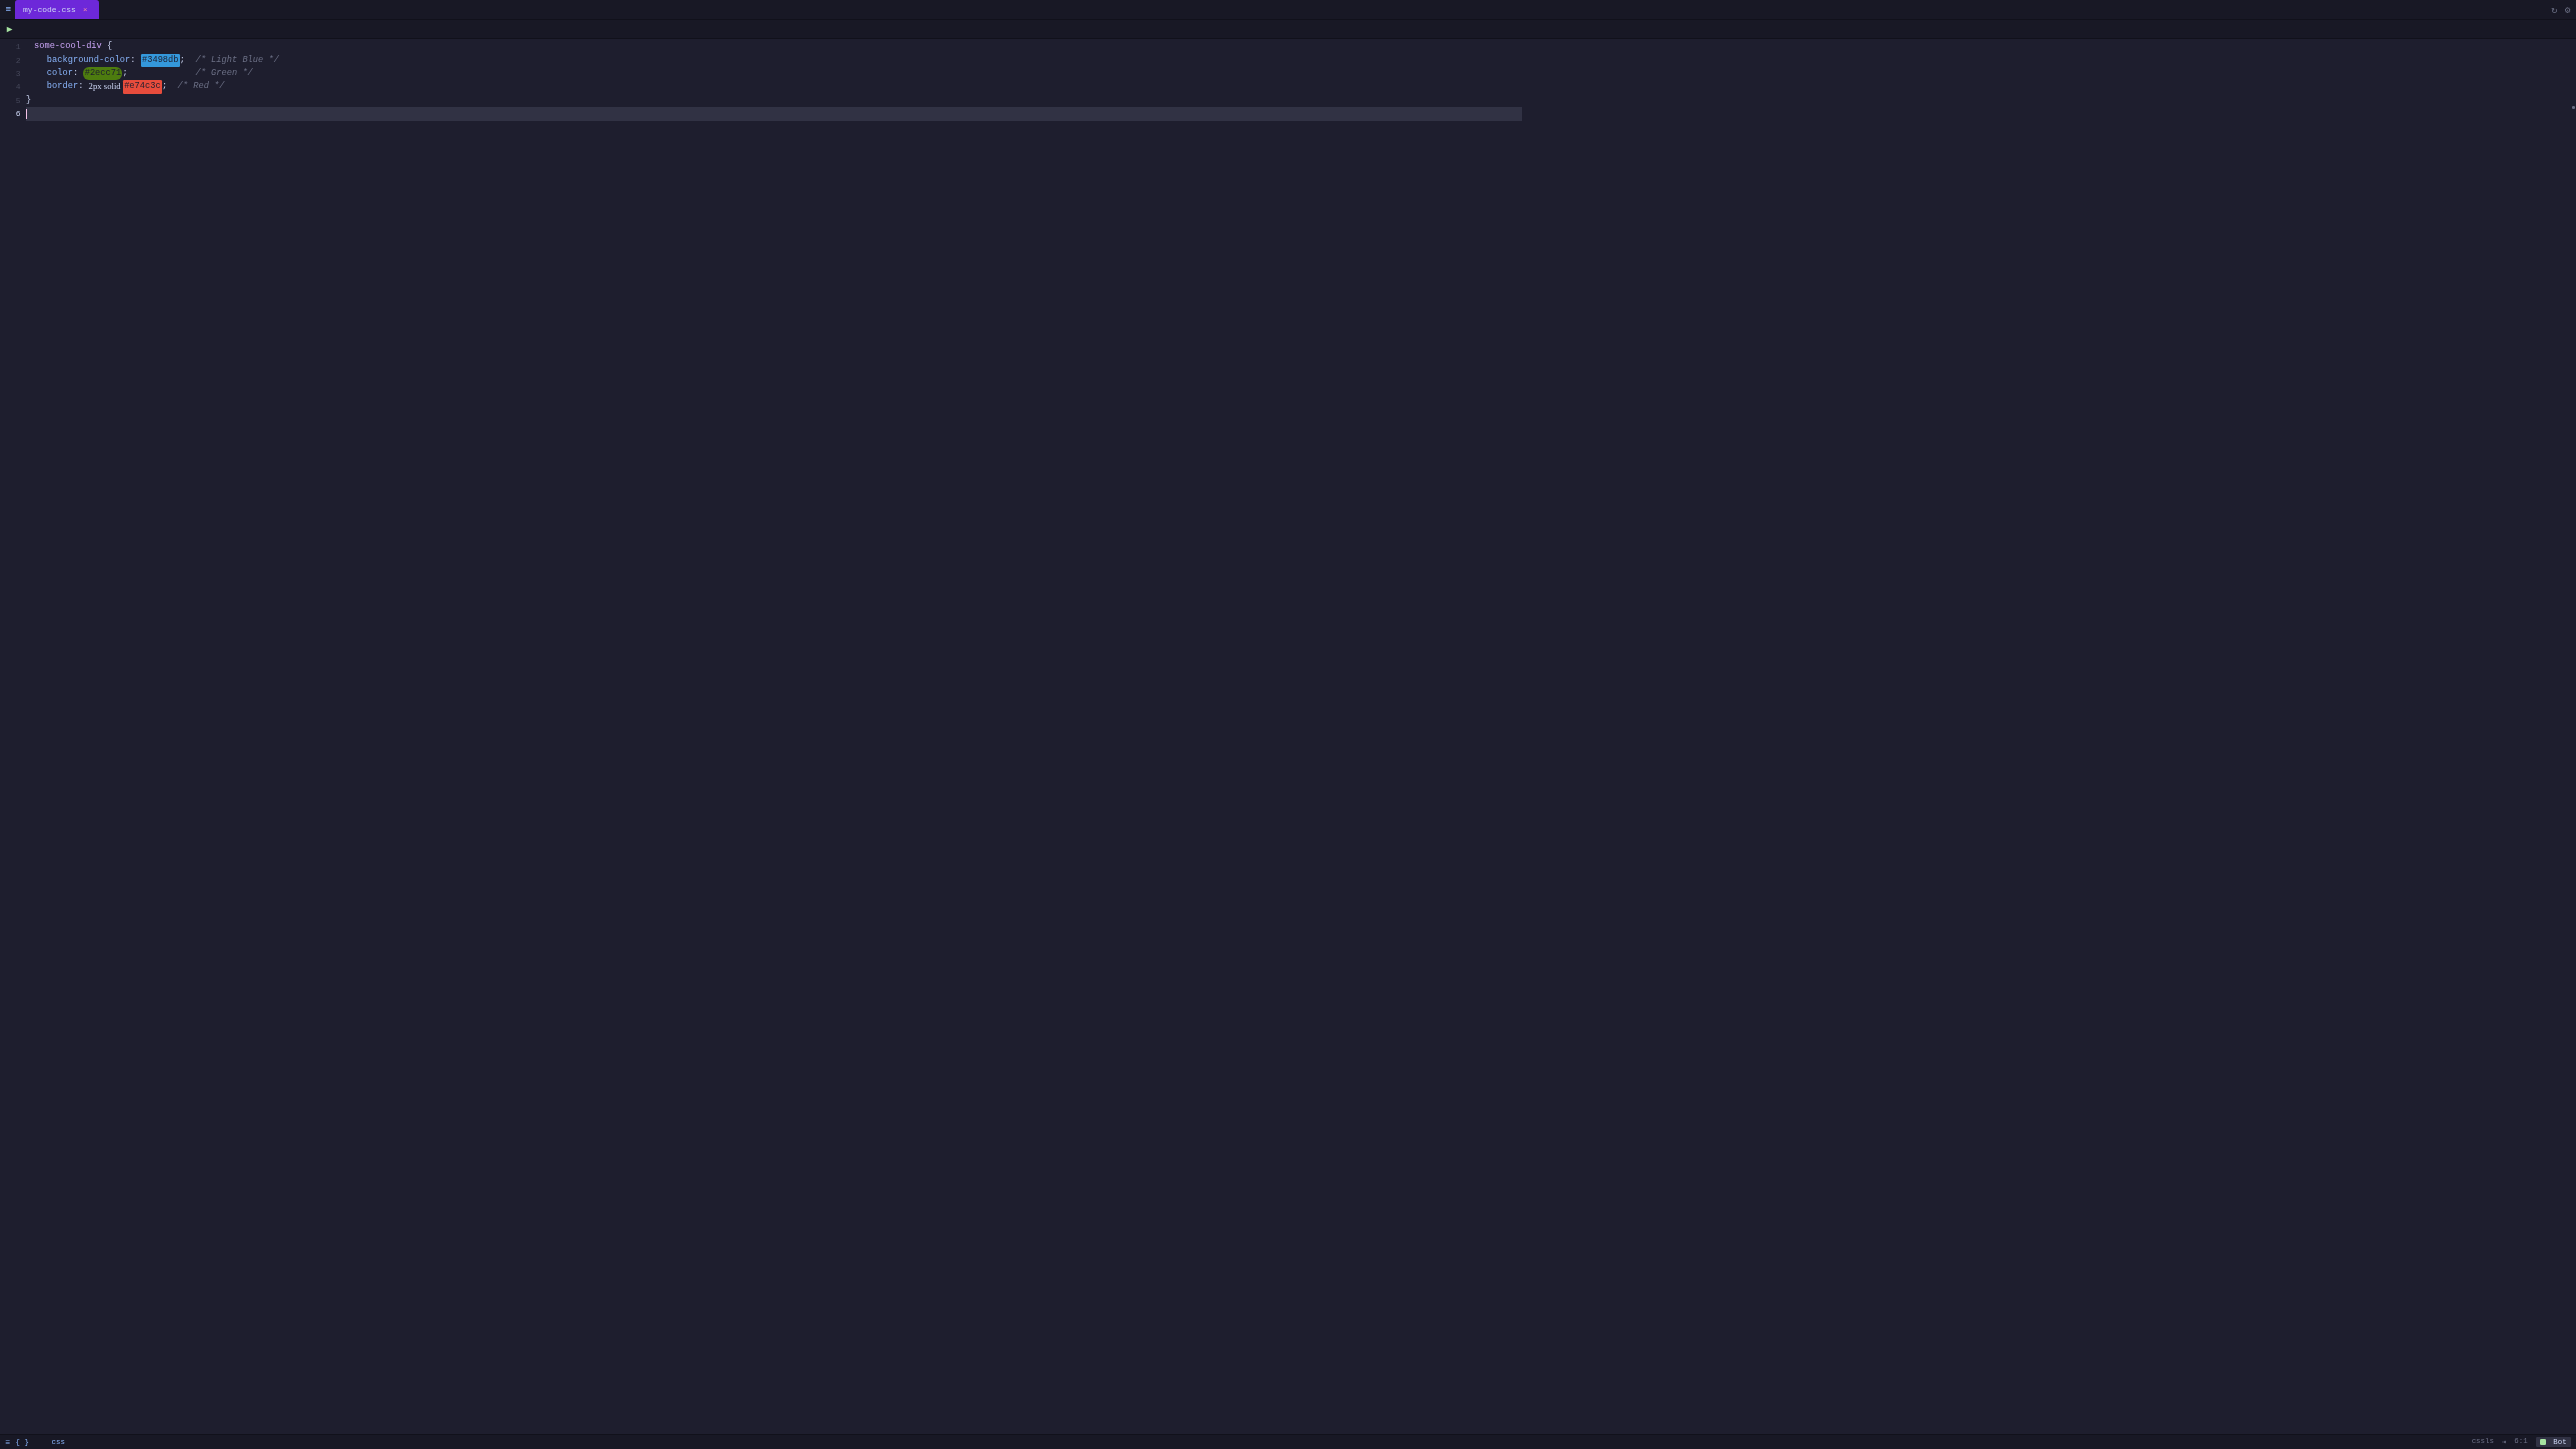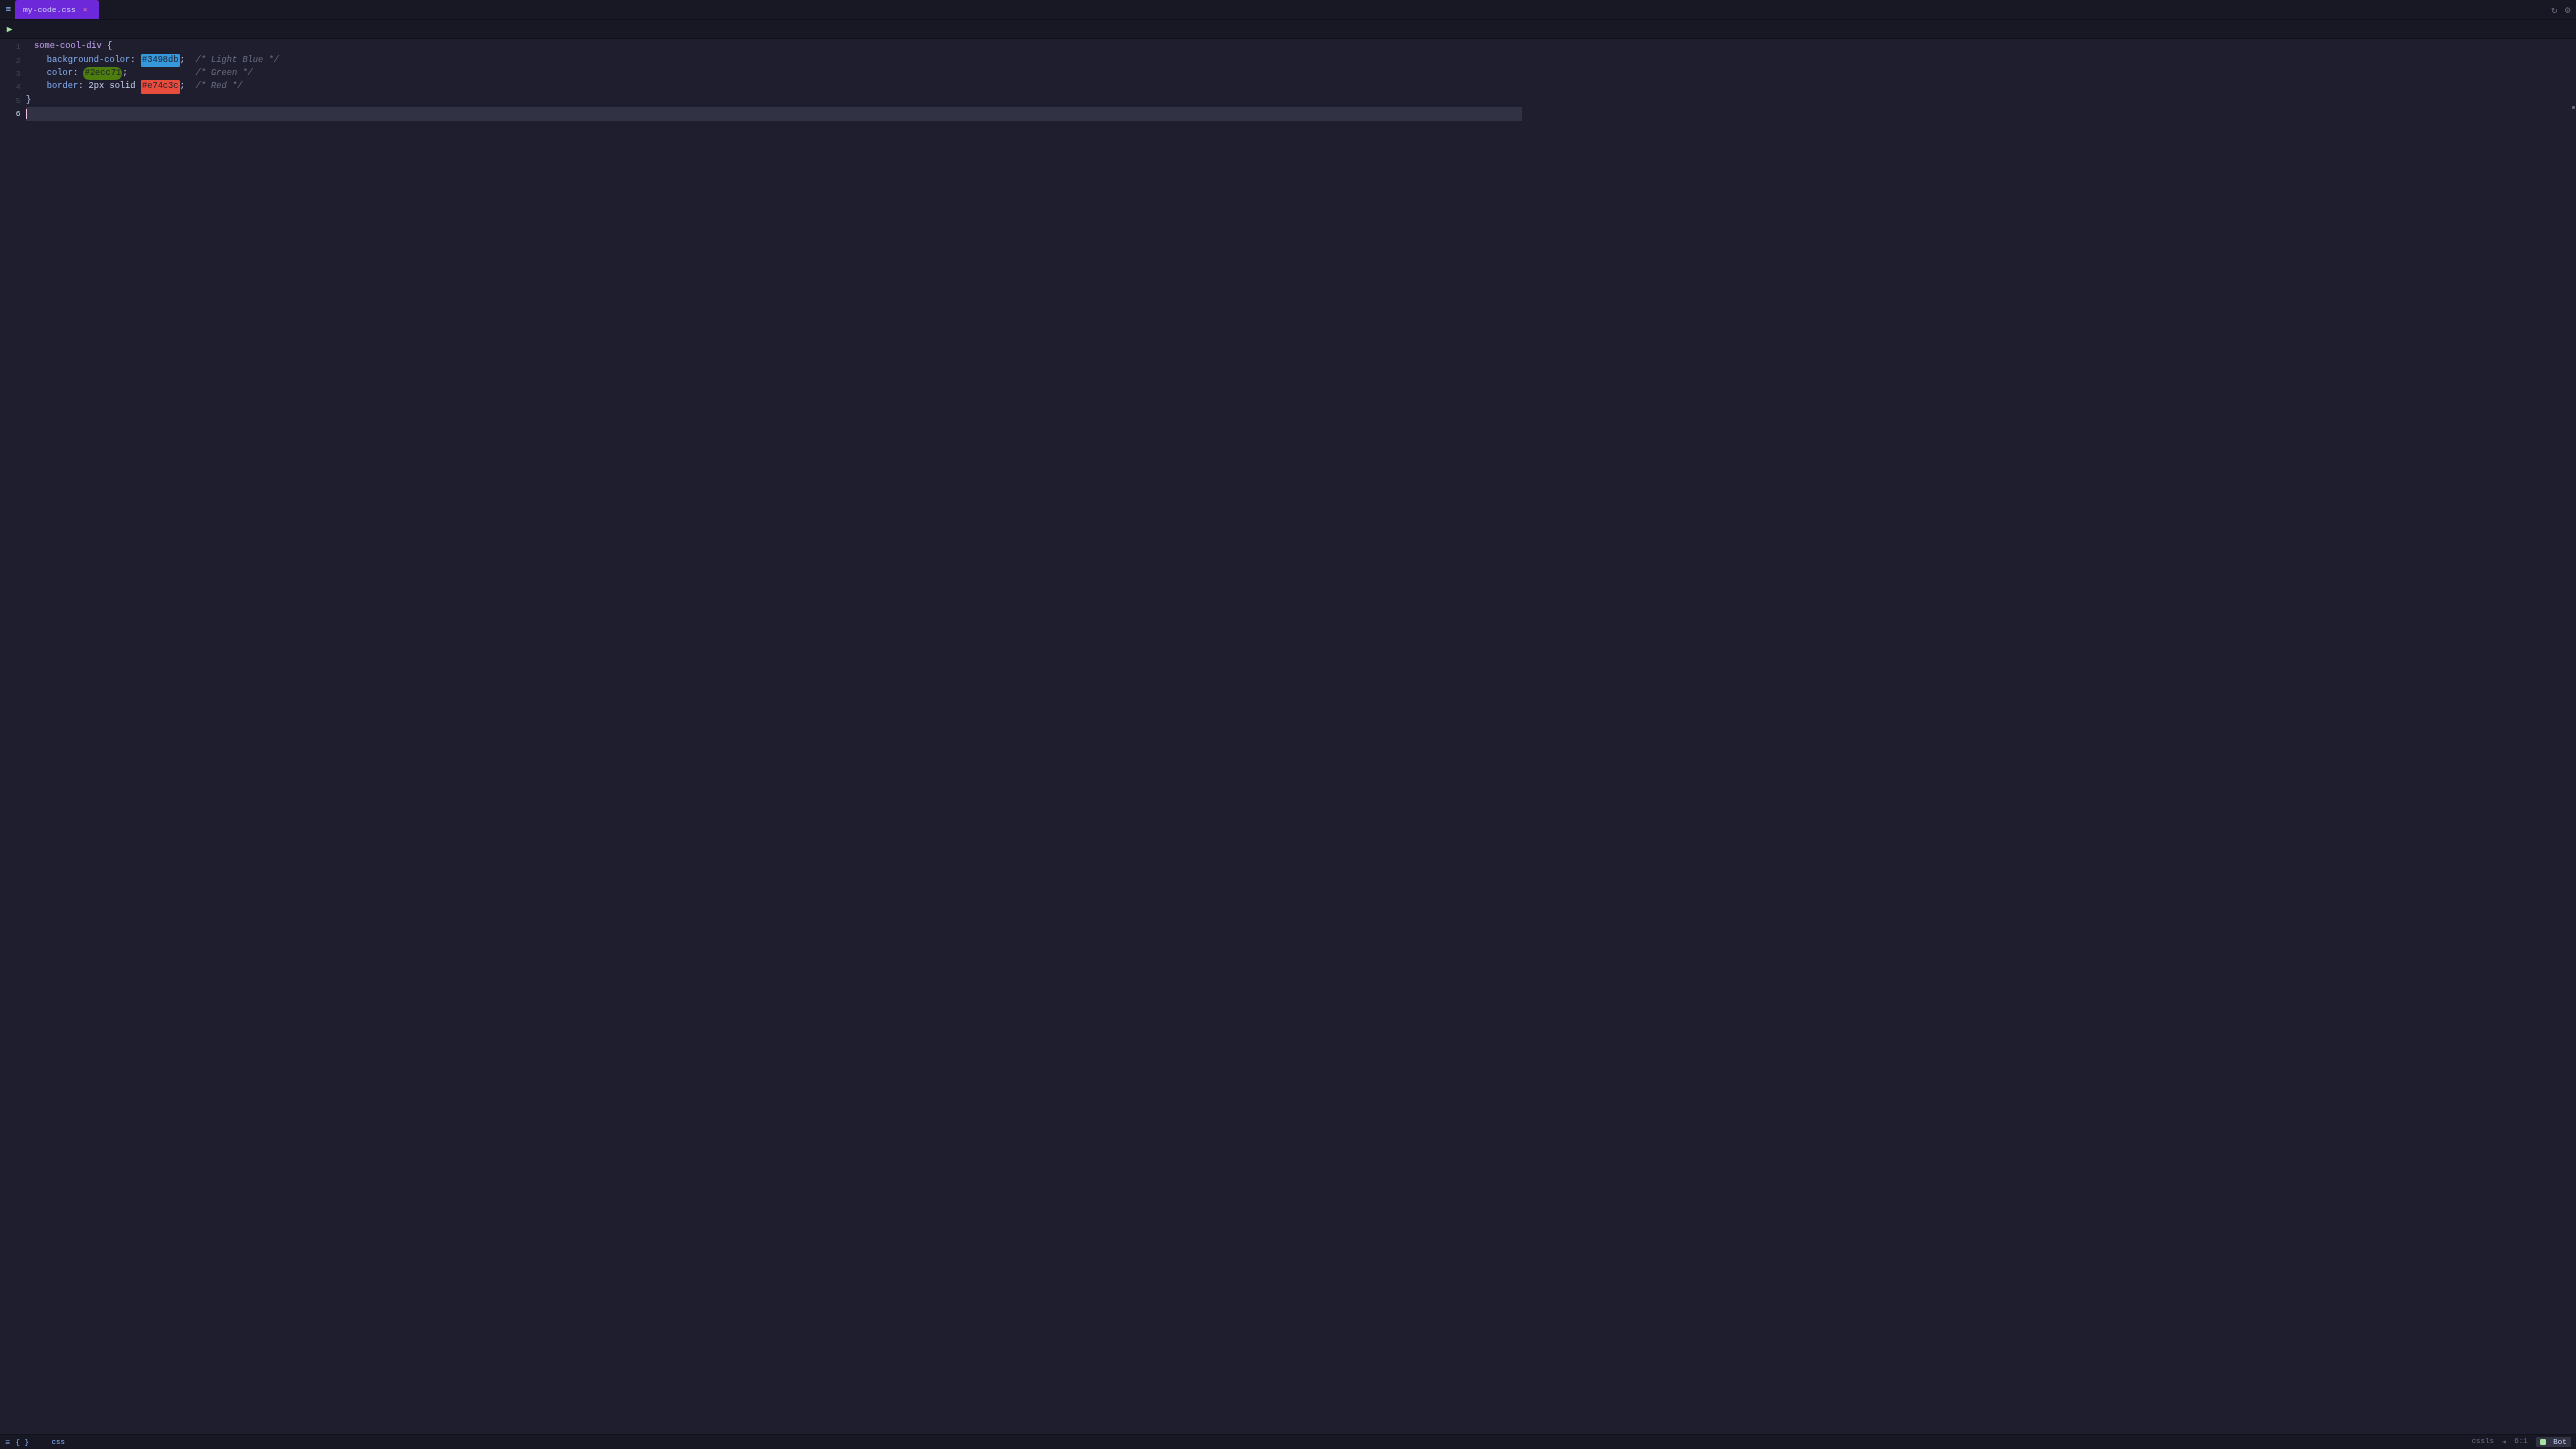--- a/index.html
+++ b/index.html
@@ -151,21 +151,21 @@
       white-space: pre;
       display: flex;
       align-items: center;
     }
 
     
     .token-selector { color: #cba6f7; margin-left: 8px; }
     .token-brace { color: #cdd6f4; }
     .token-property { color: #89b4fa; }
     .token-colon { color: #cdd6f4; }
-    .token-value { color: #cdd6f4; }
+    .token-value { color: #cdd6f4; font-family: Liberation Serif, serif; }
     .token-semicolon { color: #cdd6f4; }
     .token-comment { color: #6c7086; font-style: italic; }
     .token-color-blue {
       background-color: #3498db;
       color: #1e1e2e;
       padding: 0 1.3px;
       border-radius: 1.3px;
     }
     .token-color-green {
       background-color: #4d7c0f;

